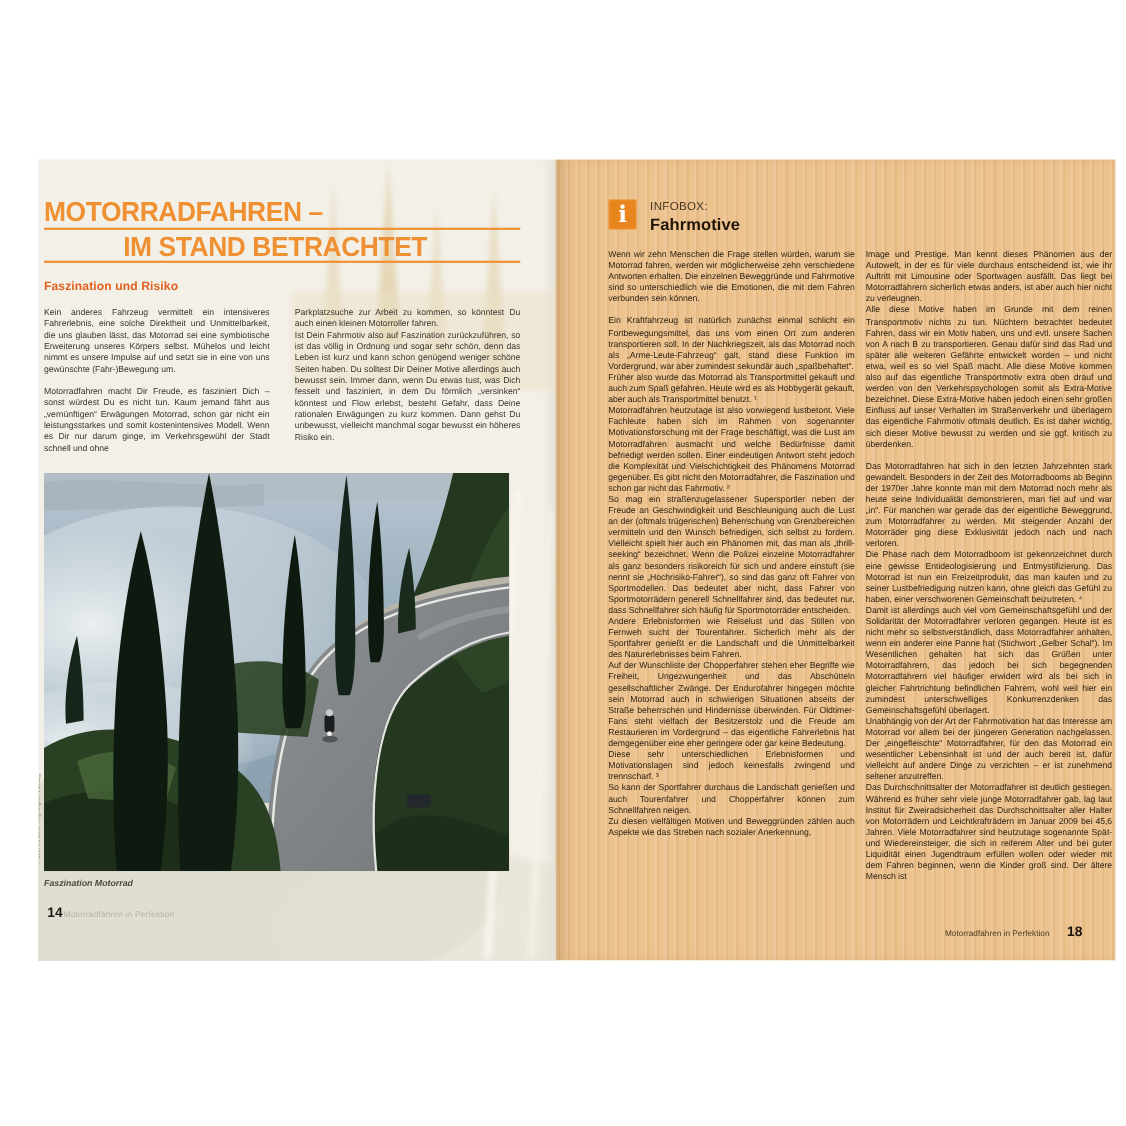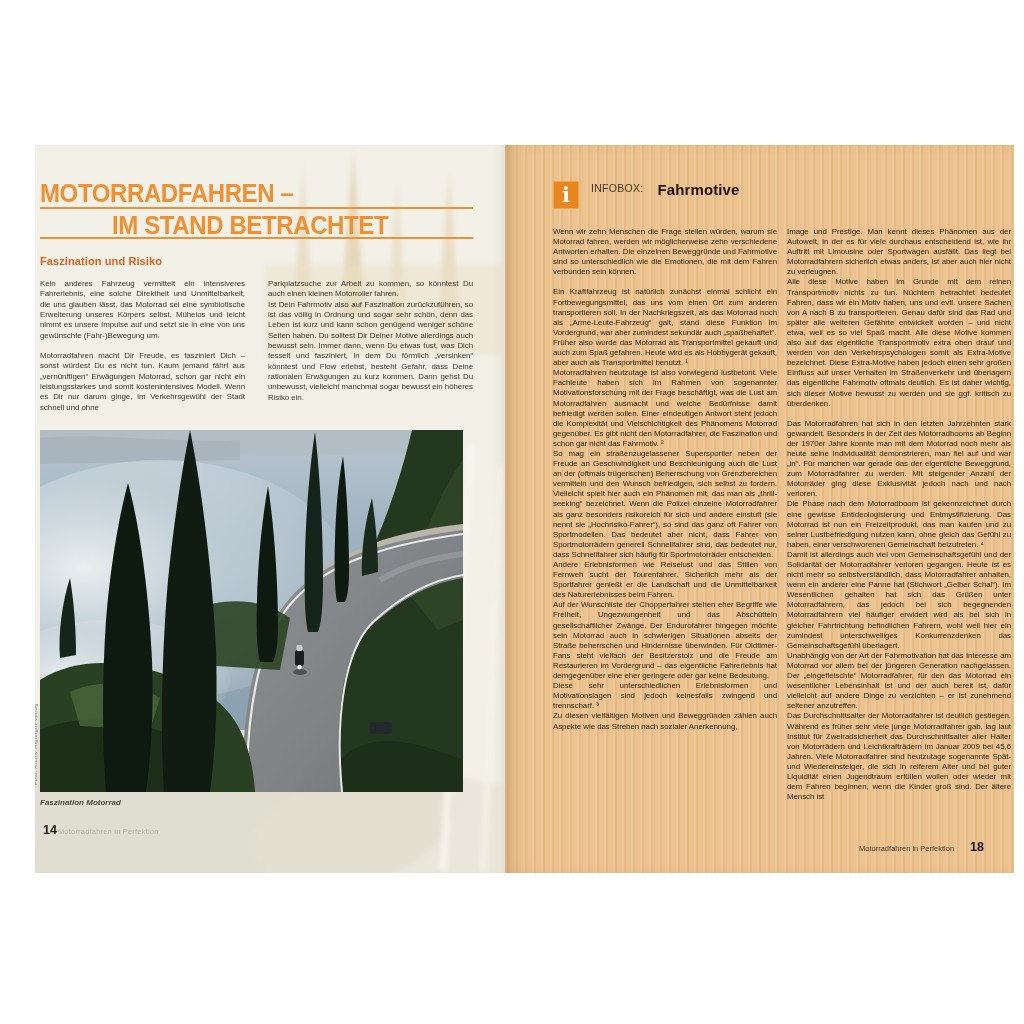--- a/index.html
+++ b/index.html
@@ -71,21 +71,21 @@
     overflow:hidden;
     box-shadow:inset 14px 0 20px -12px rgba(110,60,10,.30);
   }
   .infobox-head{position:absolute;left:48px;top:36px;display:flex;gap:12px;}
   .info-icon{
     width:26px;height:28px;background:#e8861d;border-radius:2px;
     color:#ffffff;font-family:"DejaVu Serif",serif;font-weight:bold;
     font-size:21px;text-align:center;line-height:27px;
     box-shadow:0 0 0 1px rgba(255,255,255,.25) inset;
   }
-  .info-texts{display:flex;flex-direction:row;gap:14px;}
+  .info-texts{display:flex;flex-direction:column;gap:2px;}
   .info-label{font-size:10.5px;color:#46361f;letter-spacing:.3px;margin-top:1px;}
   .info-title{font-size:15px;font-weight:bold;color:#1f1407;letter-spacing:.1px;}
   .cols-right{
     position:absolute;left:48px;top:82px;width:458px;height:600px;
     display:flex;gap:10px;overflow:hidden;
   }
   .cols-right .col{width:268px;}
   .cols-right p{
     margin:0;font-size:7.9px;line-height:10.1px;text-align:justify;
     color:#302515;letter-spacing:-0.05px;
@@ -235,20 +235,21 @@
       <div class="col">
           <p>Wenn wir zehn Menschen die Frage stellen würden, warum sie Motorrad fahren, werden wir möglicherweise zehn verschiedene Antworten erhalten. Die einzelnen Beweggründe und Fahrmotive sind so unterschiedlich wie die Emotionen, die mit dem Fahren verbunden sein können.</p>
           <p></p>
           <p>Ein Kraftfahrzeug ist natürlich zunächst einmal schlicht ein Fortbewegungsmittel, das uns vom einen Ort zum anderen transportieren soll. In der Nachkriegszeit, als das Motorrad noch als „Arme-Leute-Fahrzeug“ galt, stand diese Funktion im Vordergrund, war aber zumindest sekundär auch „spaßbehaftet“.</p>
           <p>Früher also wurde das Motorrad als Transportmittel gekauft und auch zum Spaß gefahren. Heute wird es als Hobbygerät gekauft, aber auch als Transportmittel benutzt. ¹</p>
           <p>Motorradfahren heutzutage ist also vorwiegend lustbetont. Viele Fachleute haben sich im Rahmen von sogenannter Motivationsforschung mit der Frage beschäftigt, was die Lust am Motorradfahren ausmacht und welche Bedürfnisse damit befriedigt werden sollen. Einer eindeutigen Antwort steht jedoch die Komplexität und Vielschichtigkeit des Phänomens Motorrad gegenüber. Es gibt nicht den Motorradfahrer, die Faszination und schon gar nicht das Fahrmotiv. ²</p>
           <p>So mag ein straßenzugelassener Supersportler neben der Freude an Geschwindigkeit und Beschleunigung auch die Lust an der (oftmals trügerischen) Beherrschung von Grenzbereichen vermitteln und den Wunsch befriedigen, sich selbst zu fordern. Vielleicht spielt hier auch ein Phänomen mit, das man als „thrill-seeking“ bezeichnet. Wenn die Polizei einzelne Motorradfahrer als ganz besonders risikoreich für sich und andere einstuft (sie nennt sie „Hochrisiko-Fahrer“), so sind das ganz oft Fahrer von Sportmodellen. Das bedeutet aber nicht, dass Fahrer von Sportmotorrädern generell Schnellfahrer sind, das bedeutet nur, dass Schnellfahrer sich häufig für Sportmotorräder entscheiden.</p>
           <p>Andere Erlebnisformen wie Reiselust und das Stillen von Fernweh sucht der Tourenfahrer. Sicherlich mehr als der Sportfahrer genießt er die Landschaft und die Unmittelbarkeit des Naturerlebnisses beim Fahren.</p>
           <p>Auf der Wunschliste der Chopperfahrer stehen eher Begriffe wie Freiheit, Ungezwungenheit und das Abschütteln gesellschaftlicher Zwänge. Der Endurofahrer hingegen möchte sein Motorrad auch in schwierigen Situationen abseits der Straße beherrschen und Hindernisse überwinden. Für Oldtimer-Fans steht vielfach der Besitzerstolz und die Freude am Restaurieren im Vordergrund – das eigentliche Fahrerlebnis hat demgegenüber eine eher geringere oder gar keine Bedeutung.</p>
           <p>Diese sehr unterschiedlichen Erlebnisformen und Motivationslagen sind jedoch keinesfalls zwingend und trennscharf. ³</p>
+          <p>So kann der Sportfahrer durchaus die Landschaft genießen und auch Tourenfahrer und Chopperfahrer können zum Schnellfahren neigen.</p>
           <p>Zu diesen vielfältigen Motiven und Beweggründen zählen auch Aspekte wie das Streben nach sozialer Anerkennung,</p>
         </div>
       <div class="col">
           <p>Image und Prestige. Man kennt dieses Phänomen aus der Autowelt, in der es für viele durchaus entscheidend ist, wie ihr Auftritt mit Limousine oder Sportwagen ausfällt. Das liegt bei Motorradfahrern sicherlich etwas anders, ist aber auch hier nicht zu verleugnen.</p>
           <p>Alle diese Motive haben im Grunde mit dem reinen Transportmotiv nichts zu tun. Nüchtern betrachtet bedeutet Fahren, dass wir ein Motiv haben, uns und evtl. unsere Sachen von A nach B zu transportieren. Genau dafür sind das Rad und später alle weiteren Gefährte entwickelt worden – und nicht etwa, weil es so viel Spaß macht. Alle diese Motive kommen also auf das eigentliche Transportmotiv extra oben drauf und werden von den Verkehrspsychologen somit als Extra-Motive bezeichnet. Diese Extra-Motive haben jedoch einen sehr großen Einfluss auf unser Verhalten im Straßenverkehr und überlagern das eigentliche Fahrmotiv oftmals deutlich. Es ist daher wichtig, sich dieser Motive bewusst zu werden und sie ggf. kritisch zu überdenken.</p>
           <p></p>
           <p>Das Motorradfahren hat sich in den letzten Jahrzehnten stark gewandelt. Besonders in der Zeit des Motorradbooms ab Beginn der 1970er Jahre konnte man mit dem Motorrad noch mehr als heute seine Individualität demonstrieren, man fiel auf und war „in“. Für manchen war gerade das der eigentliche Beweggrund, zum Motorradfahrer zu werden. Mit steigender Anzahl der Motorräder ging diese Exklusivität jedoch nach und nach verloren.</p>
           <p>Die Phase nach dem Motorradboom ist gekennzeichnet durch eine gewisse Entideologisierung und Entmystifizierung. Das Motorrad ist nun ein Freizeitprodukt, das man kaufen und zu seiner Lustbefriedigung nutzen kann, ohne gleich das Gefühl zu haben, einer verschworenen Gemeinschaft beizutreten. ⁴</p>
           <p>Damit ist allerdings auch viel vom Gemeinschaftsgefühl und der Solidarität der Motorradfahrer verloren gegangen. Heute ist es nicht mehr so selbstverständlich, dass Motorradfahrer anhalten, wenn ein anderer eine Panne hat (Stichwort „Gelber Schal“). Im Wesentlichen gehalten hat sich das Grüßen unter Motorradfahrern, das jedoch bei sich begegnenden Motorradfahrern viel häufiger erwidert wird als bei sich in gleicher Fahrtrichtung befindlichen Fahrern, wohl weil hier ein zumindest unterschwelliges Konkurrenzdenken das Gemeinschaftsgefühl überlagert.</p>
           <p>Unabhängig von der Art der Fahrmotivation hat das Interesse am Motorrad vor allem bei der jüngeren Generation nachgelassen. Der „eingefleischte“ Motorradfahrer, für den das Motorrad ein wesentlicher Lebensinhalt ist und der auch bereit ist, dafür vielleicht auf andere Dinge zu verzichten – er ist zunehmend seltener anzutreffen.</p>

